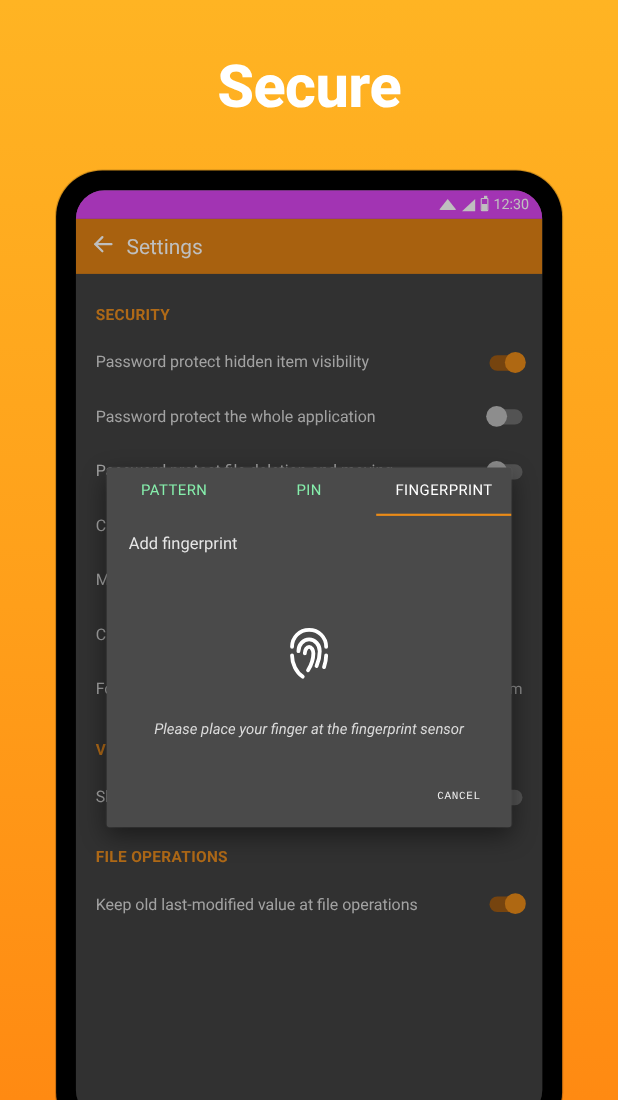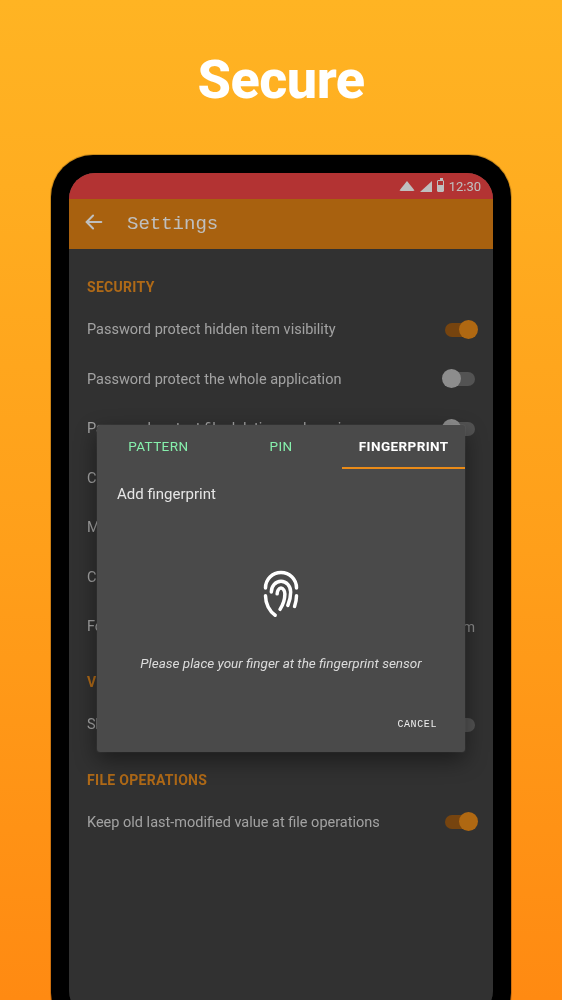--- a/index.html
+++ b/index.html
@@ -34,21 +34,21 @@
     width: 100%;
     height: 100%;
     background: #424242;
     border-radius: 26px;
     overflow: hidden;
     position: relative;
     color: #e6e6e6;
   }
   .statusbar {
     height: 26px;
-    background: #ef4444;
+    background: #d946ef;
     display: flex;
     align-items: center;
     justify-content: flex-end;
     gap: 5px;
     padding: 0 12px;
     font-size: 13px;
     color: #fff;
   }
   .sb-wifi {
     width: 0; height: 0;
@@ -77,23 +77,22 @@
     top:-3px; left:2px;
     width:3px; height:2px;
     background:#fff;
   }
   .appbar {
     height: 50px;
     background: #e08214;
     display: flex;
     align-items: center;
     padding: 0 14px;
-    gap: 22px;
+    gap: 10px;
     color: #fff;
-    font-family: Liberation Mono, monospace;
   }
   .appbar .title { font-size: 19px; font-weight: 400; }
   .content { padding: 8px 18px; }
   .section-header {
     color: #ea8d1f;
     font-size: 14px;
     font-weight: 700;
     padding: 22px 0 10px;
     letter-spacing: 0.3px;
   }
@@ -155,21 +154,20 @@
     justify-content: center;
     font-size: 13.5px;
     letter-spacing: 0.4px;
     color: #86efac;
     border-bottom: 2px solid transparent;
     cursor: pointer;
   }
   .tab.active {
     color: #fff;
     border-bottom-color: #ea8b18;
-    font-weight: bold;
   }
   .dialog-body {
     padding: 16px 20px 8px;
   }
   .dialog-body .sub {
     font-size: 15px;
     color: #e6e6e6;
     padding-bottom: 26px;
   }
   .fp-icon {

